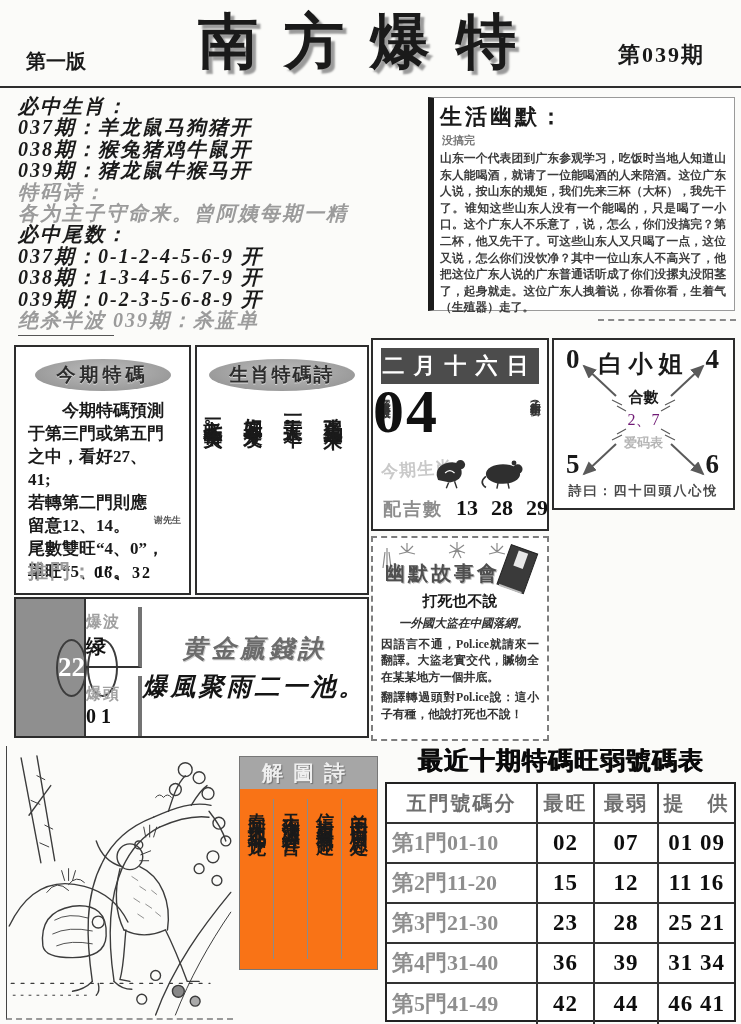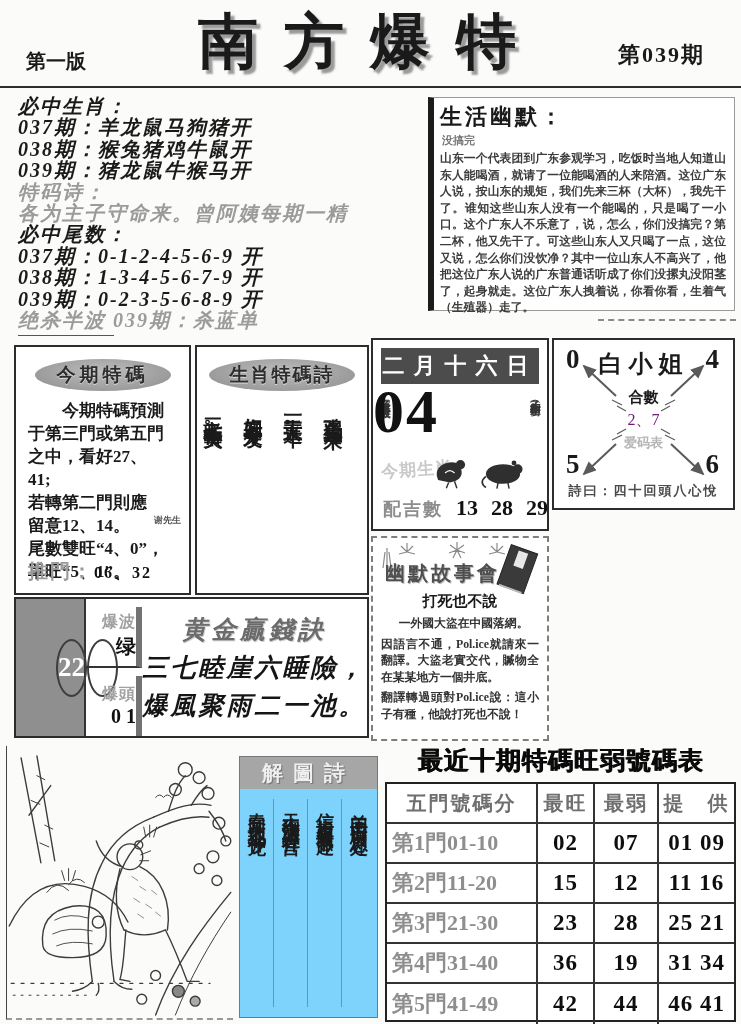--- a/index.html
+++ b/index.html
@@ -83,44 +83,44 @@
   .bx-poem{position:absolute;left:0;right:0;bottom:8px;text-align:center;
     font-size:13px;color:#4a4a4a;font-weight:bold;letter-spacing:2px;}
   
   .story-box{border:2px dashed #7e7e7e;}
   .story-head{position:relative;height:52px;}
   .story-title{position:absolute;left:12px;top:22px;font-size:20px;font-weight:900;
     color:#4f4f4f;letter-spacing:3px;text-shadow:1px 1px 0 #bbb;}
   .story-sub{text-align:center;font-size:15px;font-weight:900;margin-top:2px;}
   .story-p{font-size:11.8px;line-height:16.6px;font-weight:bold;color:#333;
     padding:0 8px;text-align:justify;margin-top:4px;}
-  .story-p.ind{text-indent:1.5em;}
+  .story-p.ind{text-indent:1.5em;font-style:italic;}
   
   .gold-grid{position:absolute;inset:0;display:grid;
     grid-template-columns:70px 56px 1fr;grid-template-rows:1fr 1fr;}
   .gold-balls{grid-row:1 / span 2;background:#8f8f8f;border-right:2px solid #333;
     display:flex;flex-direction:row;align-items:center;justify-content:space-around;padding-left:40px;}
   .ball{width:54px;height:54px;border-radius:50%;border:2.5px solid #3c3c3c;
     display:flex;align-items:center;justify-content:center;
     font-size:27px;font-weight:900;color:#fff;}
-  .gold-cell{border-right:6px solid #737373;display:flex;flex-direction:column;
-    align-items:flex-end;justify-content:center;margin-top:8px;}
+  .gold-cell{border-right:4px solid #737373;display:flex;flex-direction:column;
+    align-items:flex-start;justify-content:center;margin-top:8px;}
   .gold-cell.top{border-bottom:2px solid #333;}
   .gold-cell .glbl{font-size:16px;font-weight:900;color:#a0a0a0;letter-spacing:1px;}
   .gold-cell .gval{font-size:20px;font-weight:900;color:#111;}
   .gold-main{grid-row:1 / span 2;display:flex;flex-direction:column;
     align-items:center;justify-content:center;}
   .gold-title{font-size:25px;font-weight:900;color:#6b6b6b;letter-spacing:4px;
     text-shadow:1px 1px 0 #ccc;}
   .gold-line{font-size:25px;font-weight:900;color:#151515;letter-spacing:3px;margin-top:5px;}
   
   .drawing{left:6px;top:746px;width:227px;height:274px;
     border-left:1.5px solid #444;border-bottom:2px dashed #999;box-sizing:border-box;}
-  .pp-box{left:239px;top:756px;width:139px;height:262px;border:1.5px solid #777;
-    background:#7dd3fc;box-sizing:border-box;}
+  .pp-box{left:239px;top:756px;width:139px;height:214px;border:1.5px solid #777;
+    background:#f97316;box-sizing:border-box;}
   .pp-head{height:32px;background:#a6a6a6;color:#efefef;display:flex;align-items:center;
     justify-content:center;font-size:21px;font-weight:900;letter-spacing:10px;
     text-shadow:1px 1px 1px #6e6e6e;}
   .pp-cols{position:absolute;left:0;right:0;top:32px;bottom:0;
     writing-mode:vertical-rl;text-orientation:upright;padding:10px 2px;box-sizing:border-box;}
   .pp-col{font-size:18px;font-weight:bold;letter-spacing:4px;line-height:33px;}
   .pp-col:not(:last-child){border-left:1.5px solid #8b8b8b;}
   .tbl-title{left:385px;top:744px;width:351px;text-align:center;
     font-size:25px;font-weight:900;letter-spacing:1px;color:#0b0b0b;
     text-shadow:1px 0 0 #000;white-space:nowrap;}
@@ -278,21 +278,20 @@
     <div class="gold-balls">
       <div class="ball">22</div>
       <div class="ball">40</div>
     </div>
     <div class="gold-cell top">
       <div class="glbl">爆波</div>
       <div class="gval">绿</div>
     </div>
     <div class="gold-main" style="grid-column:3;grid-row:1 / span 2;font-style:italic;">
       <div class="gold-title">黄金贏錢訣</div>
-      <div class="gold-line">三七睦崖六睡險，</div>
       <div class="gold-line">爆風聚雨二一池。</div>
     </div>
     <div class="gold-cell" style="grid-column:2;grid-row:2;">
       <div class="glbl">爆頭</div>
       <div class="gval">0 1</div>
     </div>
   </div>
 </div>
 
 <div class="abs drawing">
@@ -375,20 +374,20 @@
   <div class="num">12</div>
   <div class="num">11 16</div>
 
   <div class="gate">第3門21-30</div>
   <div class="num">23</div>
   <div class="num">28</div>
   <div class="num">25 21</div>
 
   <div class="gate">第4門31-40</div>
   <div class="num">36</div>
-  <div class="num">19</div>
+  <div class="num">39</div>
   <div class="num">31 34</div>
 
   <div class="gate">第5門41-49</div>
   <div class="num">42</div>
   <div class="num">44</div>
   <div class="num">46 41</div>
 </div>
 
 </body></html>

